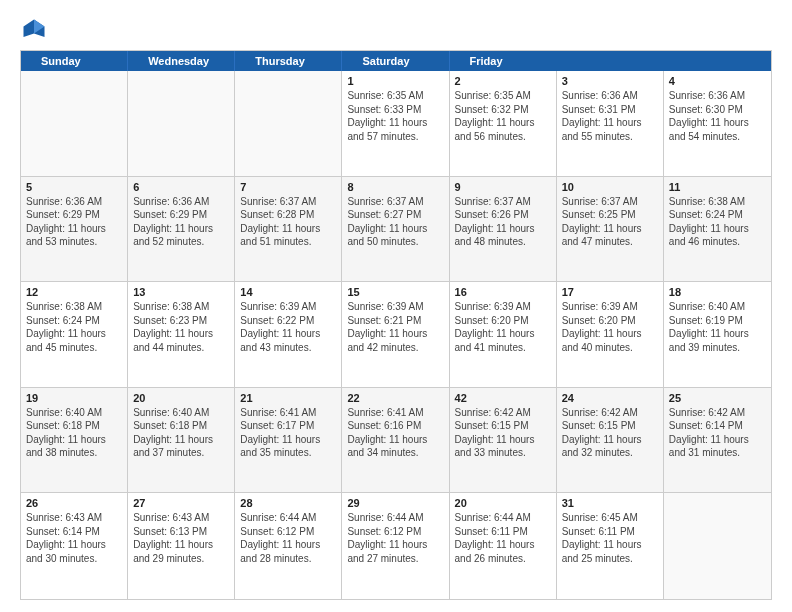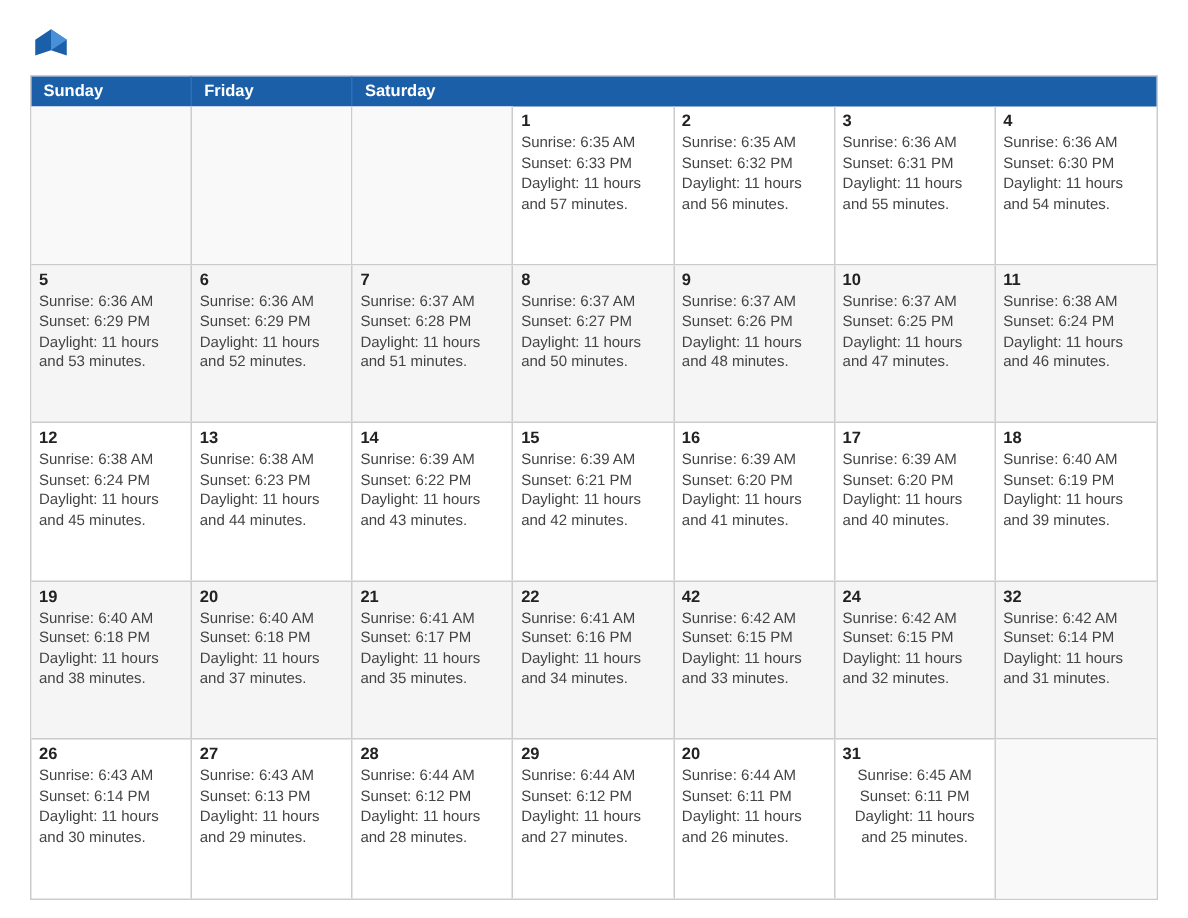--- a/index.html
+++ b/index.html
@@ -69,21 +69,21 @@
     }
     .day-headers {
       display: grid;
       grid-template-columns: repeat(7, 1fr);
       background: #1a5fa8;
     }
     .day-header {
       color: #fff;
       font-size: 11px;
       font-weight: bold;
-      padding: 4px 8px;
+      padding: 4px 20px;
       text-align: left;
       border-right: 1px solid #2a6fc0;
     }
     .day-header:last-child { border-right: none; }
     .calendar-body {
       display: grid;
       grid-template-rows: repeat(5, 1fr);
       flex: 1;
     }
     .calendar-row {
@@ -134,22 +134,24 @@
     </div>
     <div class="title-block">
       <div class="month-title"></div>
       <div class="subtitle"></div>
     </div>
   </div>
 
   <div class="calendar">
     <div class="day-headers">
     <div class="day-header">Sunday</div>
+        <div class="day-header">Wednesday</div>
+        <div class="day-header">Thursday</div>
+        <div class="day-header">Saturday</div>
         <div class="day-header">Friday</div>
-        <div class="day-header">Saturday</div>
       </div>
     <div class="calendar-body">
     <div class="calendar-row">
           <div class="calendar-cell empty"></div>
           <div class="calendar-cell empty"></div>
           <div class="calendar-cell empty"></div>
           <div class="calendar-cell">
             <div class="cell-date">1</div>
             <div class="cell-info" style="white-space: pre-line;">Sunrise: 6:35 AM
 Sunset: 6:33 PM
@@ -317,21 +319,21 @@
 and 33 minutes.</div>
           </div>
           <div class="calendar-cell">
             <div class="cell-date">24</div>
             <div class="cell-info" style="white-space: pre-line;">Sunrise: 6:42 AM
 Sunset: 6:15 PM
 Daylight: 11 hours
 and 32 minutes.</div>
           </div>
           <div class="calendar-cell">
-            <div class="cell-date">32</div>
+            <div class="cell-date">25</div>
             <div class="cell-info" style="white-space: pre-line;">Sunrise: 6:42 AM
 Sunset: 6:14 PM
 Daylight: 11 hours
 and 31 minutes.</div>
           </div>
         </div>
         <div class="calendar-row">
           <div class="calendar-cell">
             <div class="cell-date">26</div>
             <div class="cell-info" style="white-space: pre-line;">Sunrise: 6:43 AM
@@ -362,21 +364,21 @@
           </div>
           <div class="calendar-cell">
             <div class="cell-date">20</div>
             <div class="cell-info" style="white-space: pre-line;">Sunrise: 6:44 AM
 Sunset: 6:11 PM
 Daylight: 11 hours
 and 26 minutes.</div>
           </div>
           <div class="calendar-cell">
             <div class="cell-date">31</div>
-            <div class="cell-info" style="white-space: pre-line; text-align: center;">Sunrise: 6:45 AM
+            <div class="cell-info" style="white-space: pre-line;">Sunrise: 6:45 AM
 Sunset: 6:11 PM
 Daylight: 11 hours
 and 25 minutes.</div>
           </div>
           <div class="calendar-cell empty"></div>
         </div>
       </div>
   </div>
 </div>
 

